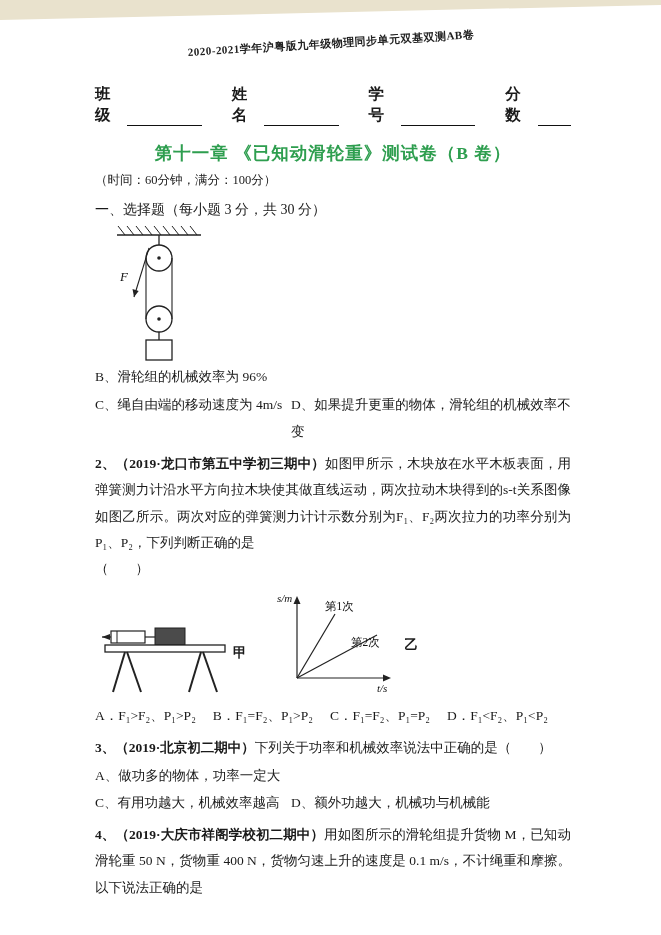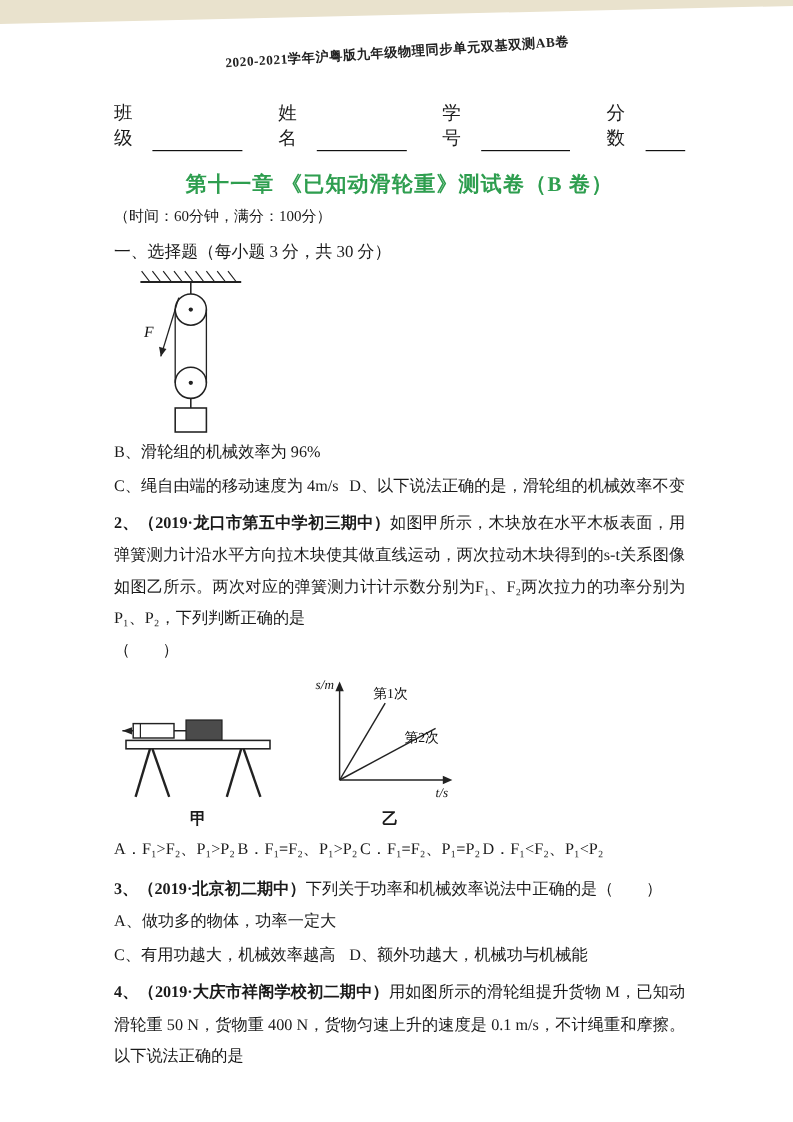--- a/index.html
+++ b/index.html
@@ -18,40 +18,40 @@
     transform:rotate(-1.3deg);
   }
   .watermark {
     position:absolute; top:36px; left:50%;
     transform:translateX(-50%) rotate(-3.6deg);
     font-size:11px; font-weight:bold; white-space:nowrap;
     letter-spacing:0.5px; color:#222;
   }
   .content { position:relative; padding:84px 90px 0 95px; }
 
-  .header-row { display:flex; align-items:flex-end; gap:30px; font-weight:normal; font-size:15.5px; }
+  .header-row { display:flex; align-items:flex-end; gap:30px; font-weight:bold; font-size:15.5px; }
   .header-field { display:flex; align-items:flex-end; }
   .blank { display:inline-block; width:76px; border-bottom:1.5px solid #111; height:16px; margin-left:2px; }
   .blank.short { width:34px; }
 
   .title { text-align:center; font-weight:bold; font-size:17.5px; margin-top:15px; letter-spacing:1px; }
   .subtitle { font-size:12.5px; margin-top:7px; }
   .section { font-weight:normal; font-size:14px; margin-top:12px; }
 
   .para { font-size:13.5px; line-height:1.95; margin-top:5px; text-align:justify; }
   .para .prefix { font-weight:bold; }
 
   .opt-row { display:flex; font-size:13.5px; line-height:2.05; }
   .opt-col1 { width:196px; flex:none; }
 
-  .q2-opts { display:flex; gap:2px; font-size:13.5px; line-height:2.1; }
+  .q2-opts { display:flex; gap:17px; font-size:13.5px; line-height:2.1; }
 
   .fig1-wrap { margin:2px 0 0 4px; }
   .fig2-row { display:flex; align-items:flex-end; gap:26px; margin:6px 0 2px 2px; }
-  .fig-box { display:flex; flex-direction:column; align-items:center; }
+  .fig-box { display:flex; align-items:center; }
   .fig-caption { text-align:center; font-weight:bold; font-size:13.5px; margin-top:2px; }
   svg { display:block; }
   .blank-line { font-size:13.5px; line-height:1.9; }
 </style>
 </head>
 <body>
 
 <div class="scan-strip"></div>
 <div class="watermark">2020-2021学年沪粤版九年级物理同步单元双基双测AB卷</div>
 
@@ -99,21 +99,21 @@
       <line x1="60" y1="111" x2="60" y2="119" stroke="#222" stroke-width="1.3"></line>
       <rect x="47" y="119" width="26" height="20" fill="#fff" stroke="#222" stroke-width="1.3"></rect>
     </svg>
   </div>
 
   <div class="opt-row">
     <span>B、滑轮组的机械效率为 96%</span>
   </div>
   <div class="opt-row">
     <span class="opt-col1">C、绳自由端的移动速度为 4m/s</span>
-    <span>D、以下说法正确的是，滑轮组的机械效率不变</span>
+    <span>D、如果提升更重的物体，滑轮组的机械效率不变</span>
   </div>
 
   <p class="para"><span class="prefix">2、（2019·龙口市第五中学初三期中）</span><span>如图甲所示，木块放在水平木板表面，用弹簧测力计沿水平方向拉木块使其做直线运动，两次拉动木块得到的s-t关系图像如图乙所示。两次对应的弹簧测力计计示数分别为F₁、F₂两次拉力的功率分别为P₁、P₂，下列判断正确的是</span></p>
   <div class="blank-line">（　　）</div>
 
   <div class="fig2-row">
     <div class="fig-box">
       <svg width="136" height="96" viewBox="0 0 136 96">
         <line x1="5" y1="33" x2="14" y2="33" stroke="#222" stroke-width="1.2"></line>
         <path d="M5 33 l8 -3 v6 z" fill="#222"></path>

